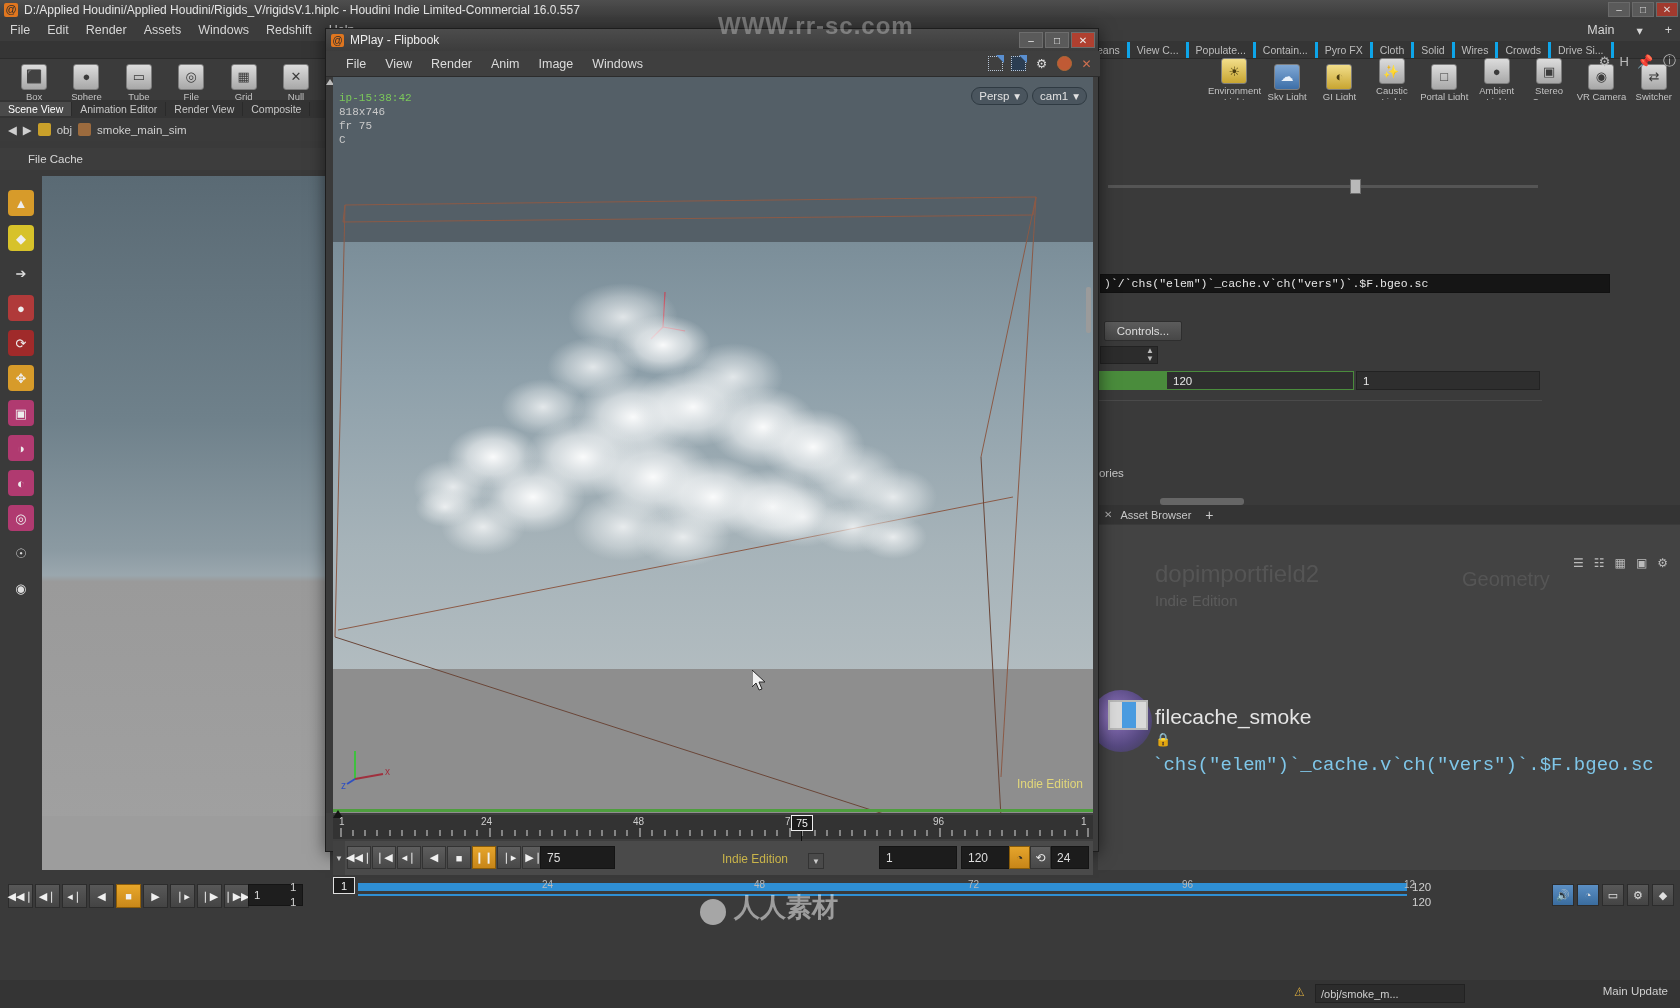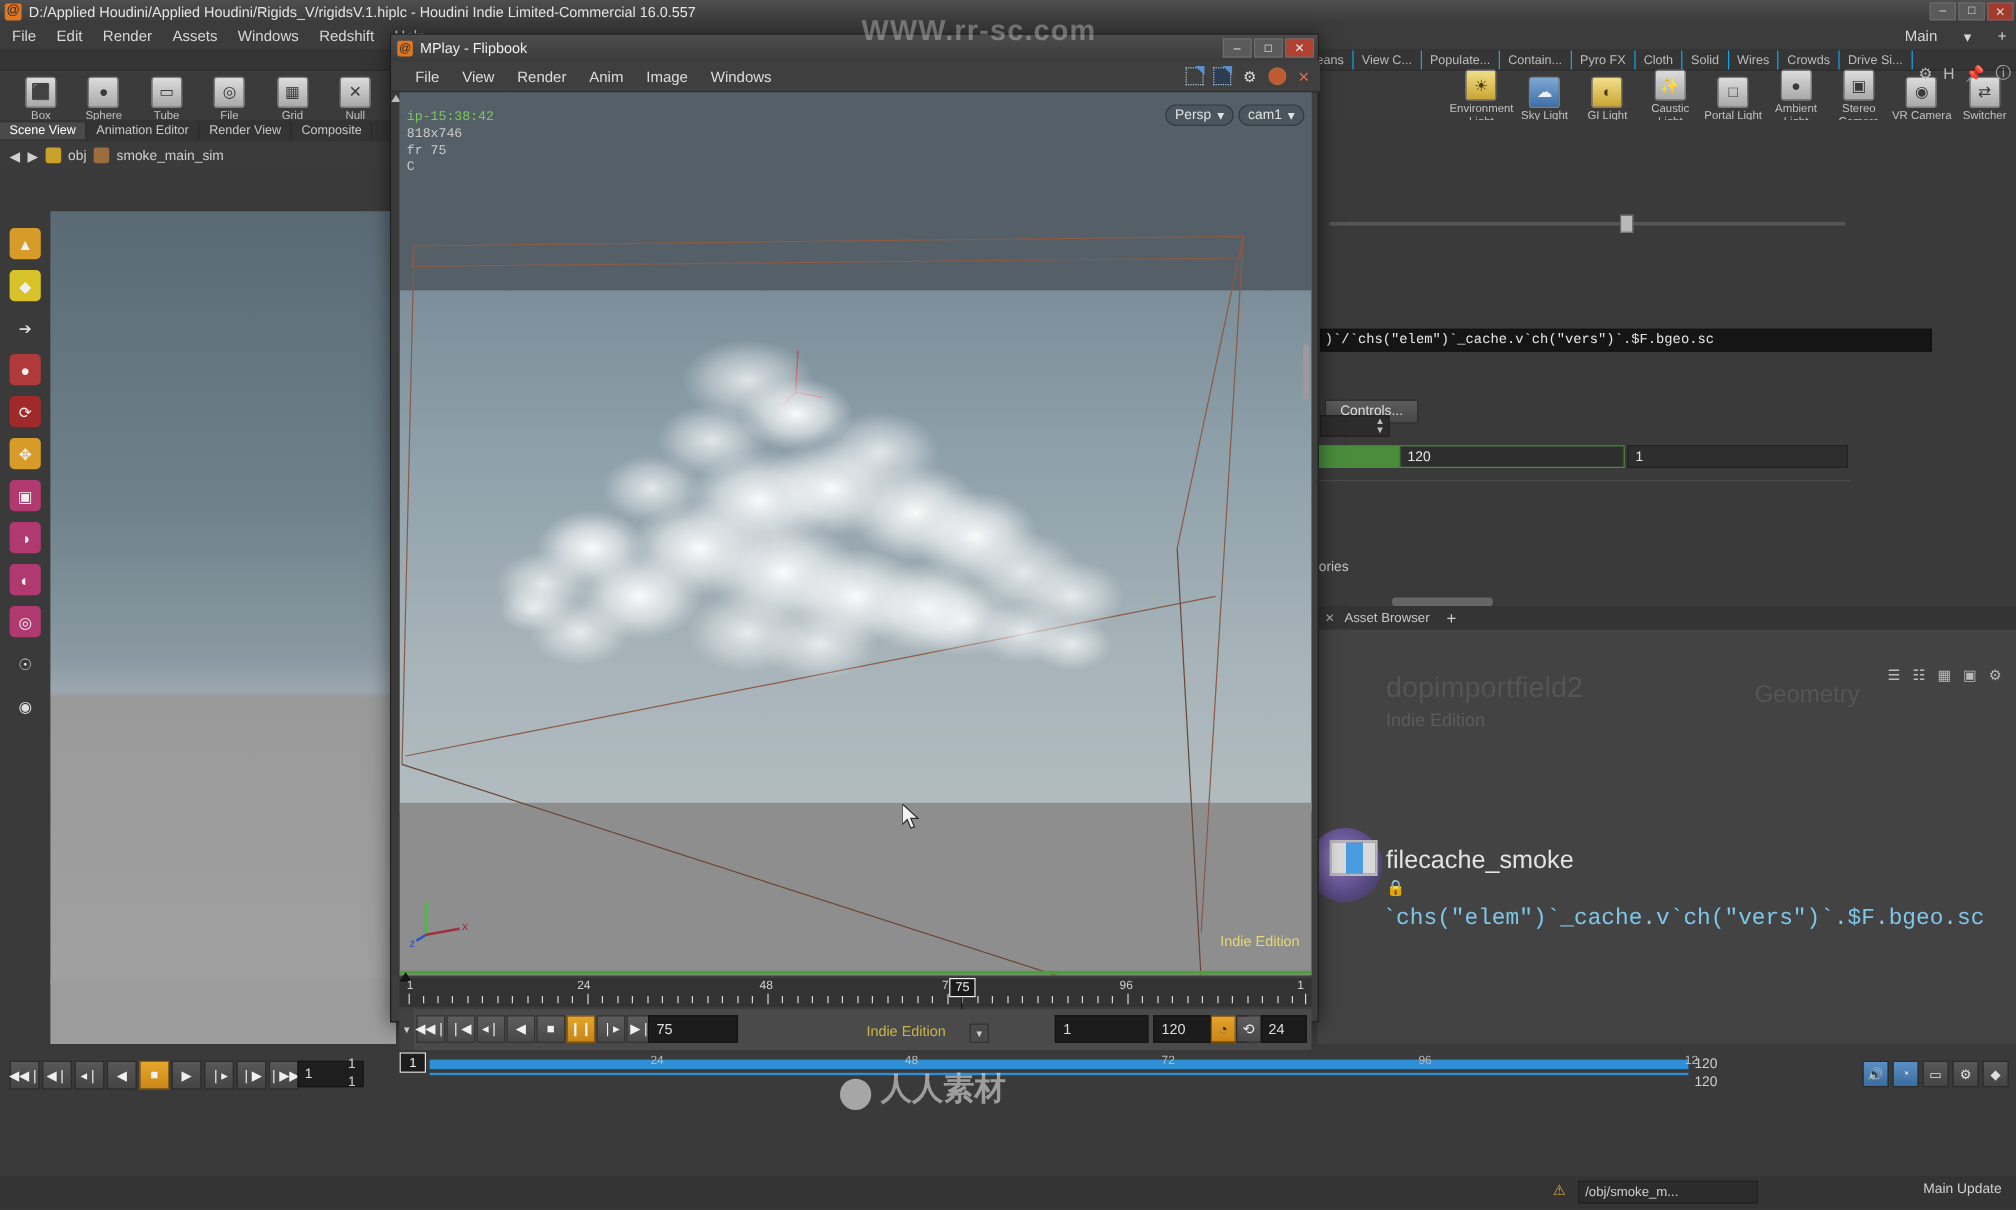--- a/index.html
+++ b/index.html
@@ -39,21 +39,21 @@
     background: #3c3c3c; display: flex; align-items: center; padding-left: 10px; gap: 17px;
     font-size: 12.5px; color: #d6d6d6;
   }
   .menubar .right-main { position: absolute; right: 8px; display: flex; align-items: center; gap: 22px; }
 
   .shelf-tabs {
     position: absolute; left: 0; top: 41px; width: 1680px; height: 18px;
     background: #353535; display: flex; align-items: flex-end; font-size: 10.5px; color: #bdbdbd;
     border-bottom: 1px solid #2b2b2b;
   }
-  .shelf-tabs .stab { padding: 2px 7px 2px 7px; border-right: 1px solid #0ea5e9; }
+  .shelf-tabs .stab { padding: 2px 7px 2px 7px; border-right: 3px solid #0ea5e9; }
 
   .shelf {
     position: absolute; left: 0; top: 59px; width: 1680px; height: 48px;
     background: #3b3b3b; display: flex; align-items: center; gap: 0px;
     border-bottom: 1px solid #2a2a2a;
   }
   .shelf-item { width: 53px; text-align: center; font-size: 9.5px; color: #c2c2c2; }
   .shelf-ico {
     width: 26px; height: 26px; margin: 0 auto 1px; border-radius: 3px;
     background: linear-gradient(to bottom,#dcdcdc,#a8a8a8);
@@ -96,21 +96,21 @@
   .right-pane { position:absolute; left:1098px; top:100px; width:582px; height:770px; background:#3a3a3a; }
   .rp-toolrow { position:absolute; right:4px; top:52px; display:flex; gap:9px; align-items:center; color:#bbb; font-size:13px;}
   .rp-slider-track { position:absolute; left:1108px; top:185px; width:430px; height:3px; background:#555; }
   .rp-slider-knob { position:absolute; left:1350px; top:179px; width:11px; height:15px; background:#b9b9b9; border:1px solid #6d6d6d; }
   .expr-field {
     position:absolute; left:1100px; top:274px; width:510px; height:19px; background:#151515;
     border:1px solid #111; color:#e6e6e6; font-family:"Liberation Mono", monospace; font-size:11.5px;
     display:flex; align-items:center; padding-left:3px; overflow:hidden; white-space:nowrap;
   }
   .ctrl-btn {
-    position:absolute; left:1104px; top:333px; width:78px; height:20px;
+    position:absolute; left:1104px; top:321px; width:78px; height:20px;
     background: linear-gradient(to bottom,#5c5c5c,#474747); border:1px solid #2e2e2e; border-radius:2px;
     color:#ddd; font-size:11.5px; display:flex; align-items:center; justify-content:center;
   }
   .spin-field {
     position:absolute; left:1100px; top:346px; width:58px; height:18px;
     background:#2c2c2c; border:1px solid #222; display:flex; align-items:center; justify-content:flex-end;
   }
   .spin-arrows { color:#bdbdbd; font-size:8px; line-height:8px; padding-right:3px; text-align:center; }
   .grn-bar { position:absolute; left:1098px; top:371px; width:72px; height:19px; background:#4a8c3c; }
   .val-field-a {
@@ -427,20 +427,23 @@
       <span class="ptab">Render View</span>
       <span class="ptab">Composite</span>
     </div>
     <div class="path-bar">
       <span>◀</span>
       <span>▶</span>
       <span class="crumb-ico"></span>
       <span>obj</span>
       <span class="crumb-ico2"></span>
       <span>smoke_main_sim</span>
+    </div>
+    <div class="fc-header">
+      <span>File Cache</span>
     </div>
     <div class="viewport-left"></div>
     <div class="viewport-left-grey"></div>
   </div>
 
   <div class="left-toolcol">
     <div class="ltool" style="background:#d79b2a">▲</div>
     <div class="ltool" style="background:#d7c22a">◆</div>
     <div class="ltool" style="background:transparent;color:#ddd">➔</div>
     <div class="ltool" style="background:#b03a3a">●</div>

